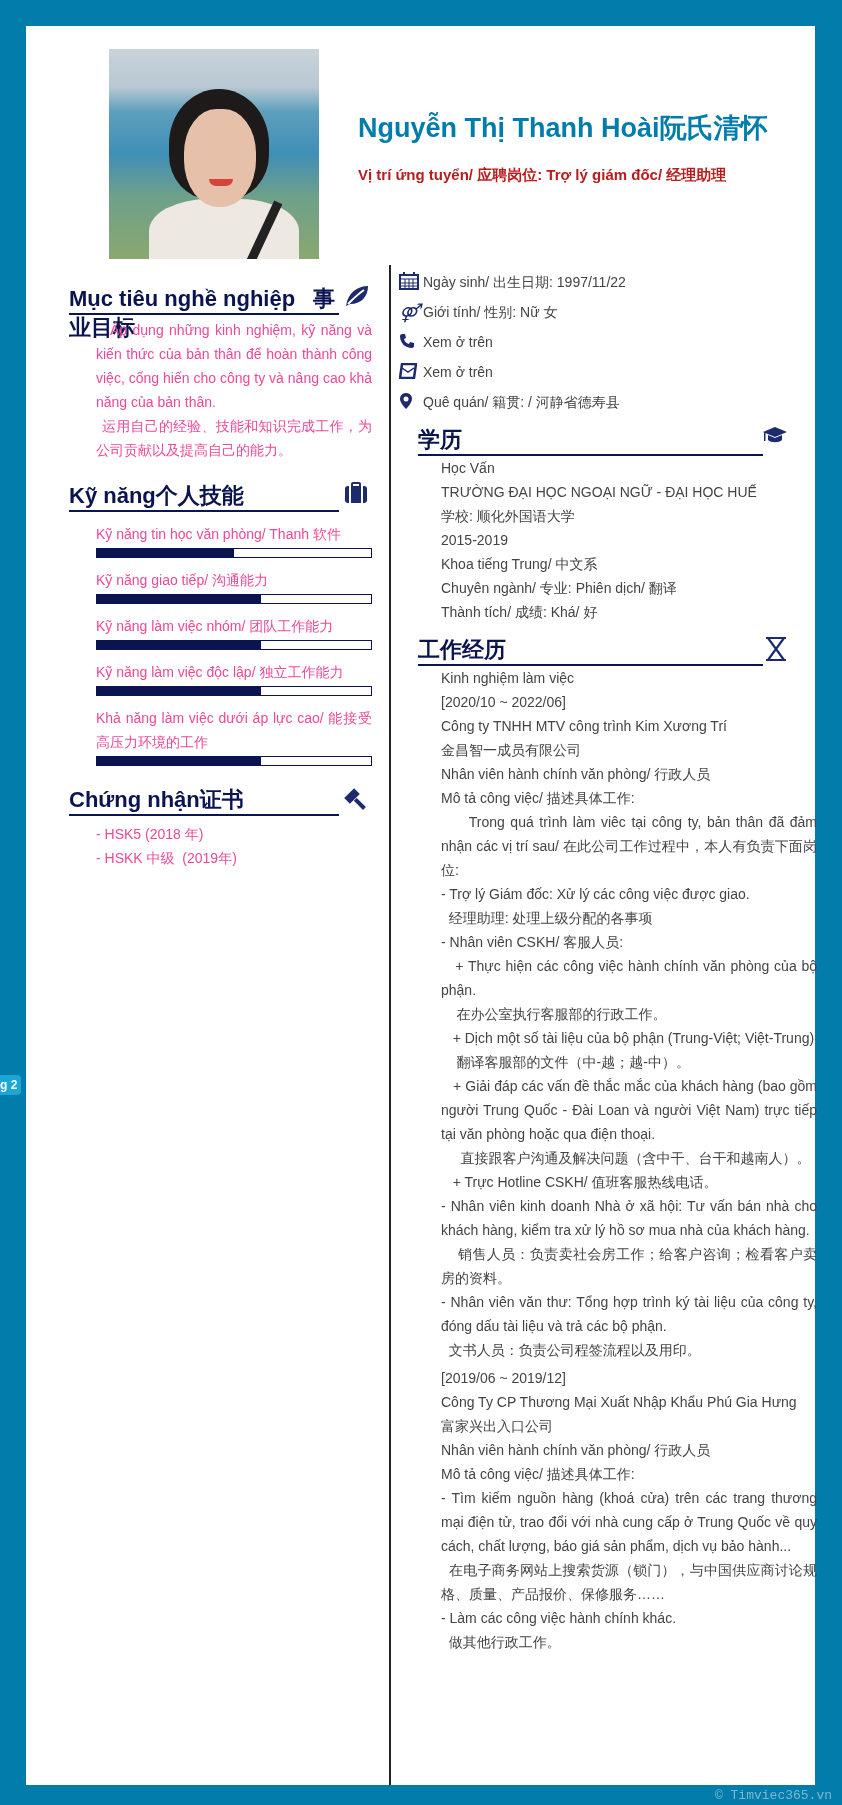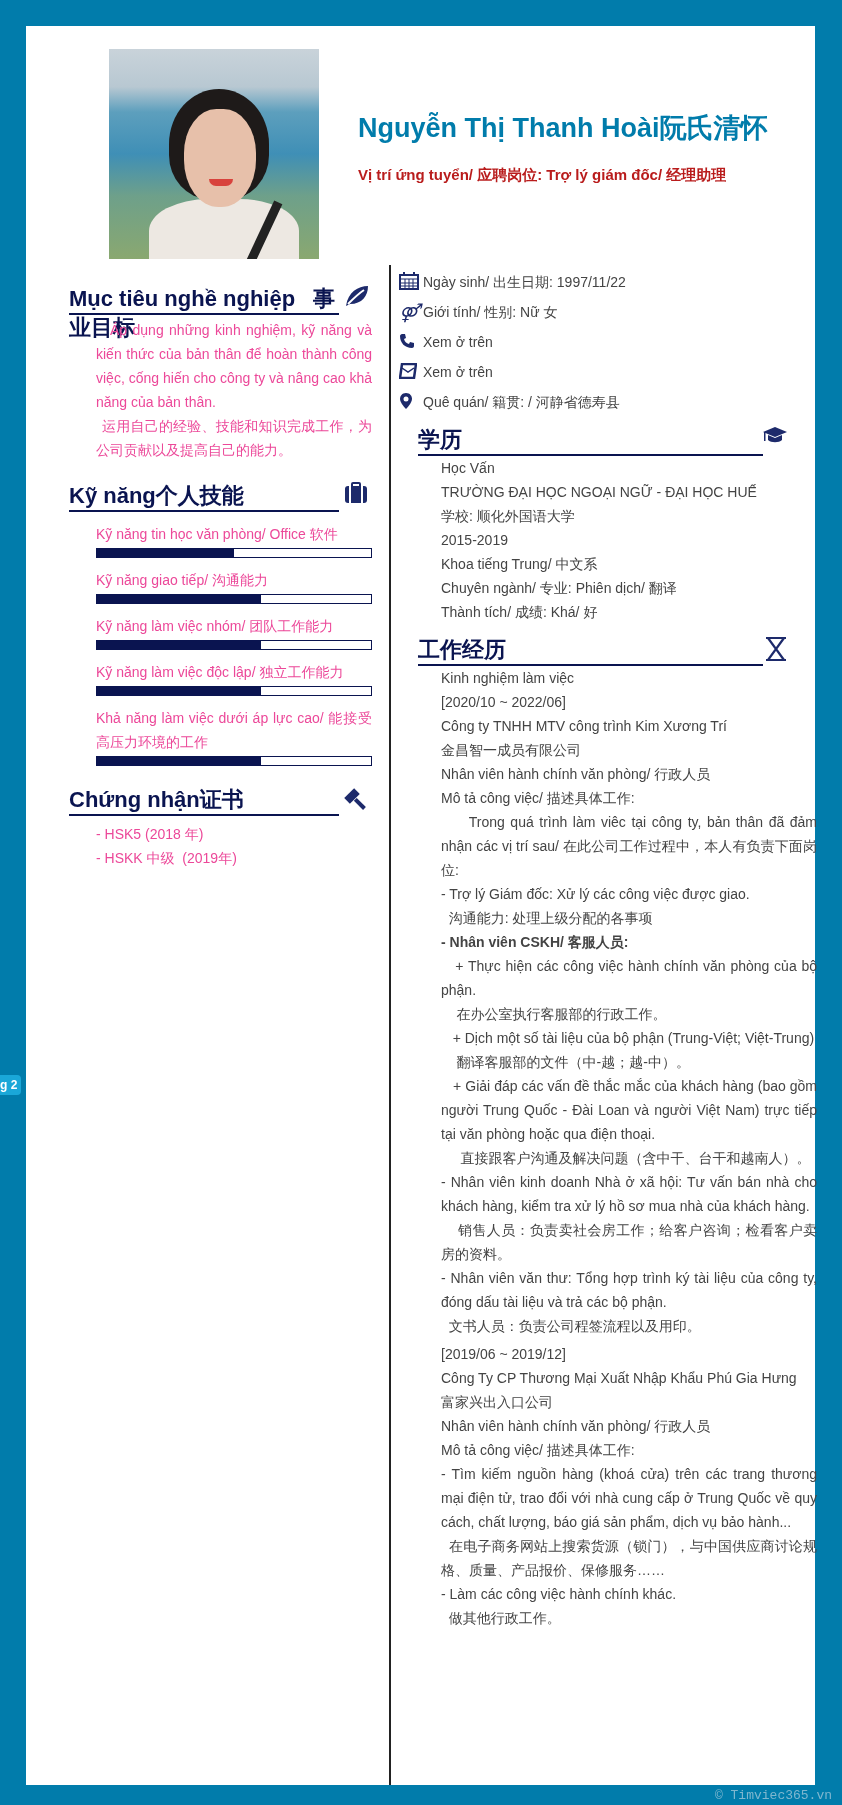--- a/index.html
+++ b/index.html
@@ -63,21 +63,21 @@
   <div class="sec-line" style="left:43px;top:484px;width:270px;"></div>
   <div class="sec-icon" style="left:318px;top:456px;">
     <svg width="24" height="22" viewBox="0 0 24 22">
         <rect x="1" y="4" width="22" height="17" rx="3" fill="#1d2a6b"></rect>
         <rect x="8" y="1" width="8" height="4" rx="1" fill="none" stroke="#1d2a6b" stroke-width="2"></rect>
         <rect x="5" y="4" width="2" height="17" fill="#fff"></rect>
         <rect x="17" y="4" width="2" height="17" fill="#fff"></rect>
       </svg>
   </div>
 
-  <div class="txt" style="left:70px;top:496px;">Kỹ năng tin học văn phòng/ Office 软件</div>
+  <div class="txt" style="left:70px;top:496px;">Kỹ năng tin học văn phòng/ Thanh 软件</div>
   <div class="bar" style="top:522px;">
       <div class="fill" style="width:50%"></div>
     </div>
   <div class="txt" style="left:70px;top:542px;">Kỹ năng giao tiếp/ 沟通能力</div>
   <div class="bar" style="top:568px;">
       <div class="fill" style="width:60%"></div>
     </div>
   <div class="txt" style="left:70px;top:588px;">Kỹ năng làm việc nhóm/ 团队工作能力</div>
   <div class="bar" style="top:614px;">
       <div class="fill" style="width:60%"></div>
@@ -160,28 +160,29 @@
 
   <div class="rt just" style="top:640px;">
     <div>Kinh nghiệm làm việc</div>
     <div>[2020/10 ~ 2022/06]</div>
     <div>Công ty TNHH MTV công trình Kim Xương Trí</div>
     <div>金昌智一成员有限公司</div>
     <div>Nhân viên hành chính văn phòng/ 行政人员</div>
     <div>Mô tả công việc/ 描述具体工作:</div>
     <div style="white-space:pre-wrap;">     Trong quá trình làm viêc tại công ty, bản thân đã đảm nhận các vị trí sau/ 在此公司工作过程中，本人有负责下面岗位:</div>
     <div style="white-space:pre-wrap;">- Trợ lý Giám đốc: Xử lý các công việc được giao.</div>
-    <div style="white-space:pre-wrap;">  沟通能力: 处理上级分配的各事项</div>
-    <div style="white-space:pre-wrap;font-weight:bold;">- Nhân viên CSKH/ 客服人员:</div>
+    <div style="white-space:pre-wrap;">  经理助理: 处理上级分配的各事项</div>
+    <div style="white-space:pre-wrap;">- Nhân viên CSKH/ 客服人员:</div>
     <div style="white-space:pre-wrap;">   + Thực hiện các công việc hành chính văn phòng của bộ phận.</div>
     <div style="white-space:pre-wrap;">    在办公室执行客服部的行政工作。</div>
     <div style="white-space:pre-wrap;">   + Dịch một số tài liệu của bộ phận (Trung-Việt; Việt-Trung)</div>
     <div style="white-space:pre-wrap;">    翻译客服部的文件（中-越；越-中）。</div>
     <div style="white-space:pre-wrap;">   + Giải đáp các vấn đề thắc mắc của khách hàng (bao gồm người Trung Quốc - Đài Loan và người Việt Nam) trực tiếp tại văn phòng hoặc qua điện thoại.</div>
     <div style="white-space:pre-wrap;">     直接跟客户沟通及解决问题（含中干、台干和越南人）。</div>
+    <div style="white-space:pre-wrap;">   + Trực Hotline CSKH/ 值班客服热线电话。</div>
     <div style="white-space:pre-wrap;">- Nhân viên kinh doanh Nhà ở xã hội: Tư vấn bán nhà cho khách hàng, kiểm tra xử lý hồ sơ mua nhà của khách hàng.</div>
     <div style="white-space:pre-wrap;">    销售人员：负责卖社会房工作；给客户咨询；检看客户卖房的资料。</div>
     <div style="white-space:pre-wrap;">- Nhân viên văn thư: Tổng hợp trình ký tài liệu của công ty, đóng dấu tài liệu và trả các bộ phận.</div>
     <div style="white-space:pre-wrap;">  文书人员：负责公司程签流程以及用印。</div>
     <div style="margin-top:4px;">[2019/06 ~ 2019/12]</div>
     <div>Công Ty CP Thương Mại Xuất Nhập Khẩu Phú Gia Hưng</div>
     <div>富家兴出入口公司</div>
     <div>Nhân viên hành chính văn phòng/ 行政人员</div>
     <div>Mô tả công việc/ 描述具体工作:</div>
     <div style="white-space:pre-wrap;">- Tìm kiếm nguồn hàng (khoá cửa) trên các trang thương mại điện tử, trao đổi với nhà cung cấp ở Trung Quốc về quy cách, chất lượng, báo giá sản phẩm, dịch vụ bảo hành...</div>

